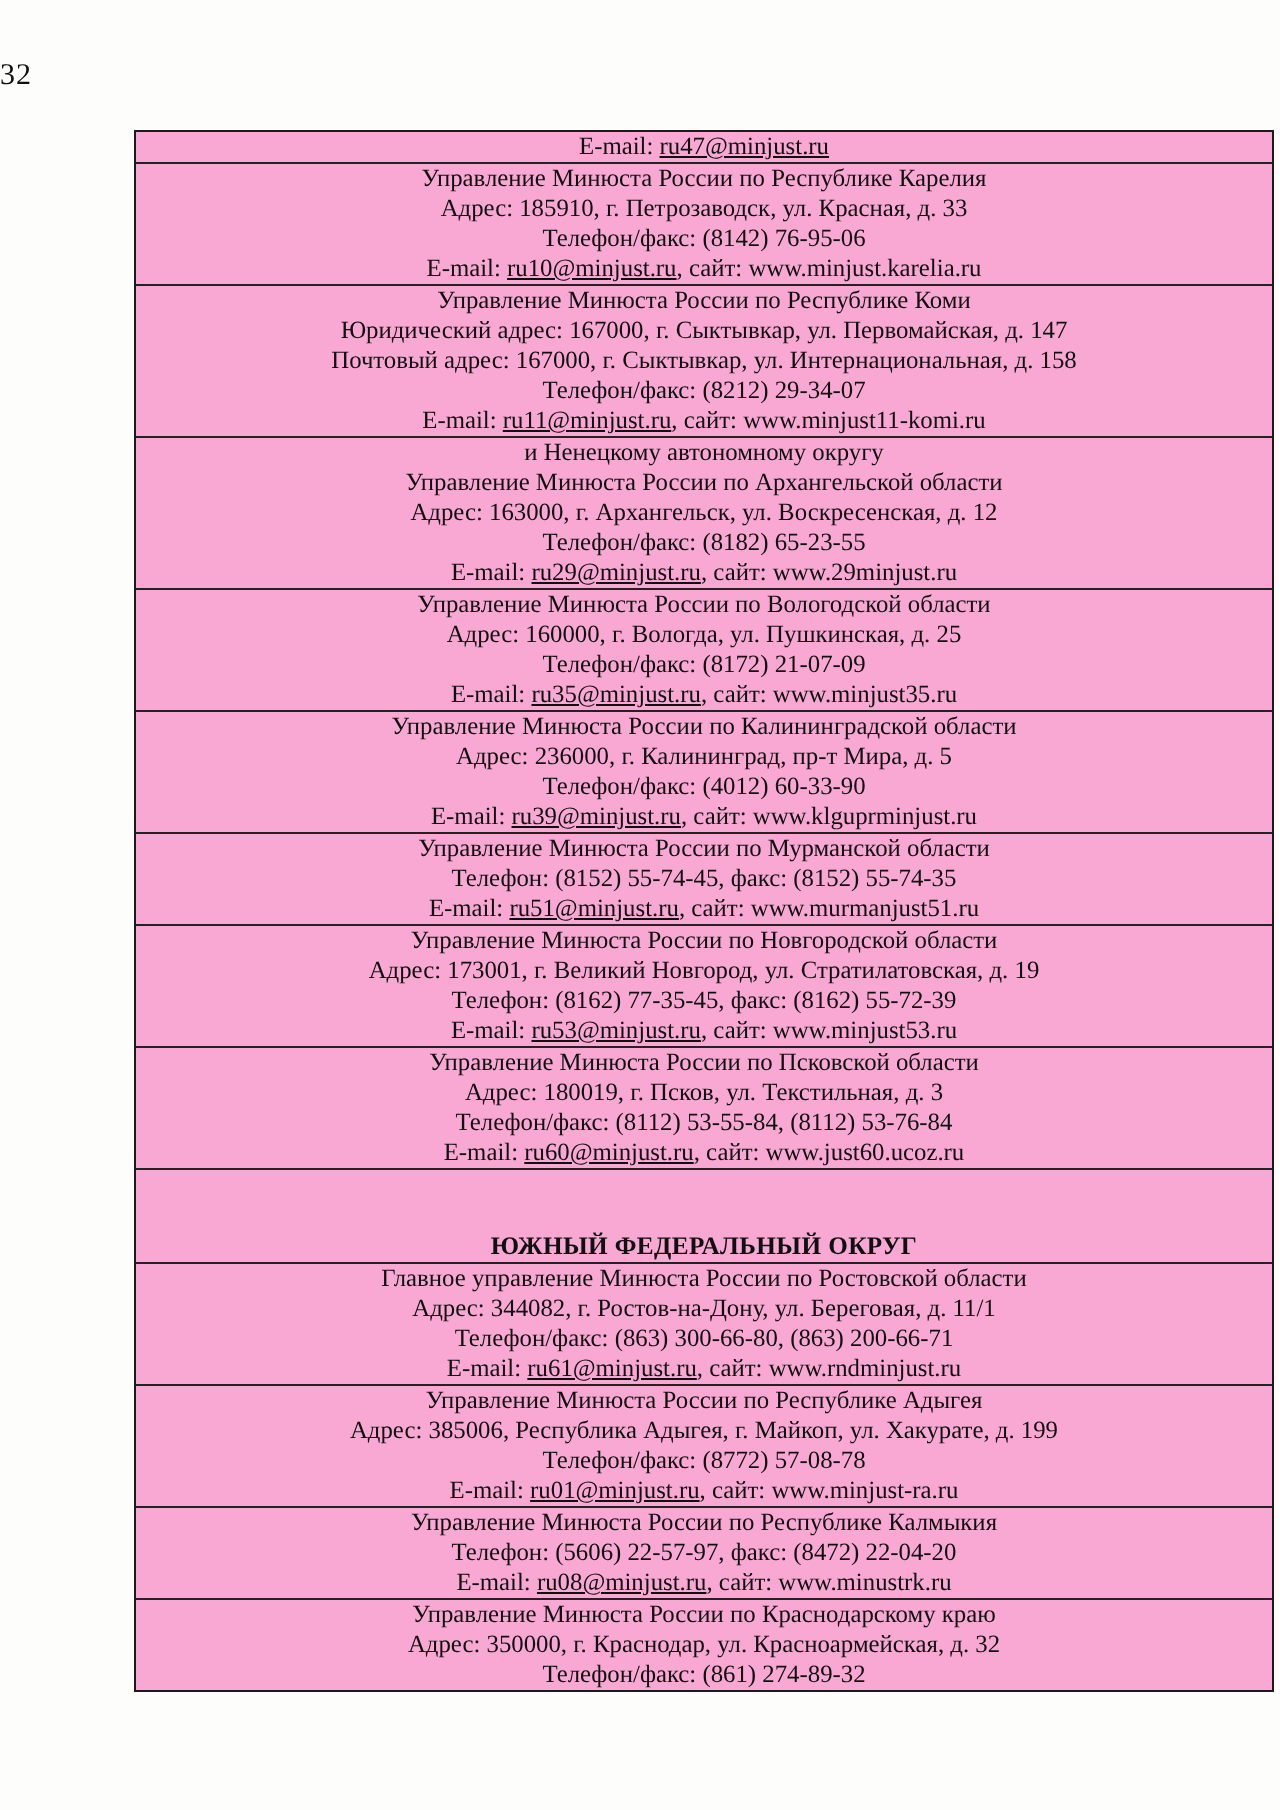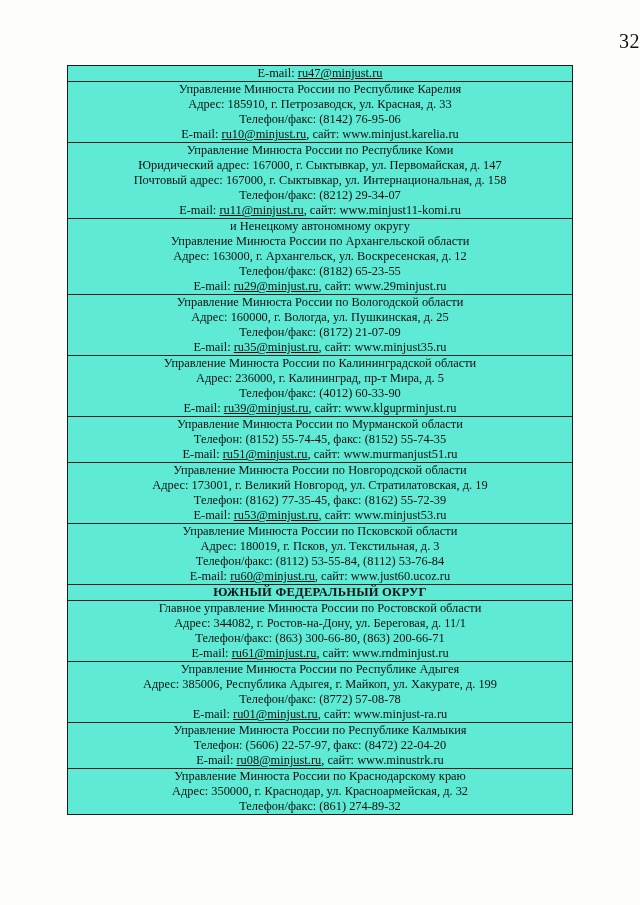--- a/index.html
+++ b/index.html
@@ -13,50 +13,51 @@
     font-family: "Liberation Serif", "DejaVu Serif", serif;
     color: #101010;
     position: relative;
     overflow: hidden;
   }
   .page-number {
     position: absolute;
     top: 30px;
     left: 0;
     width: 100%;
-    text-align: right;
-    font-size: 20px;
+    text-align: left;
+    font-size: 15px;
     letter-spacing: 0.5px;
   }
   .doc-table {
     position: absolute;
     left: 67px;
     top: 65px;
-    width: 506px;
+    width: 570px;
     box-sizing: border-box;
     border: 1.6px solid #1b1b1b;
-    background: #5eead4;
+    background: #f9a8d4;
   }
   .row {
     border-top: 1.2px solid #222;
     padding: 0 4px;
     text-align: center;
   }
   .row:first-child {
     border-top: none;
   }
   .line {
     font-size: 12.4px;
     line-height: 15px;
     white-space: nowrap;
   }
   .row.section-header .line {
     font-weight: bold;
     font-size: 12.6px;
     letter-spacing: 0.2px;
+    margin-top: 31px;
   }
   .u {
     text-decoration: underline;
     text-underline-offset: 1px;
   }
 </style>
 </head>
 <body>
 
 <div class="page-number">32</div>

